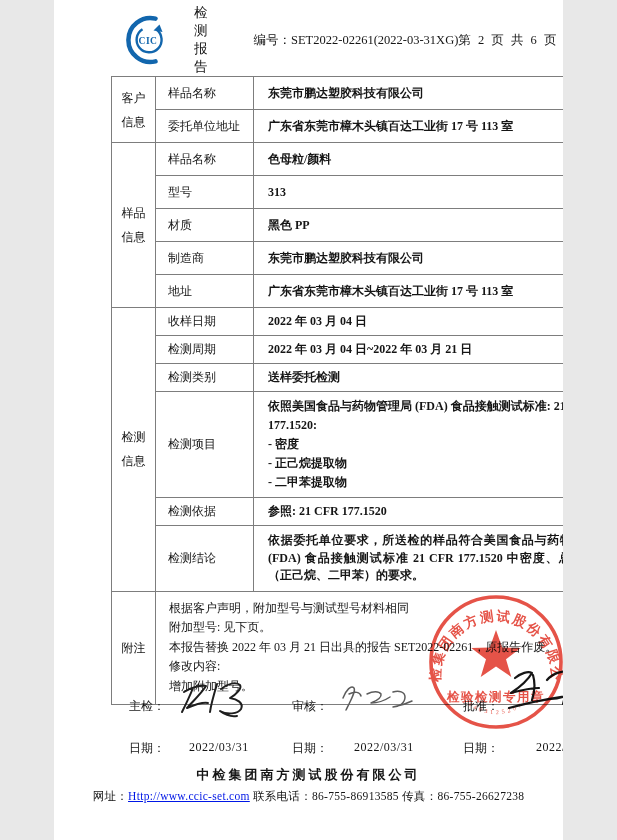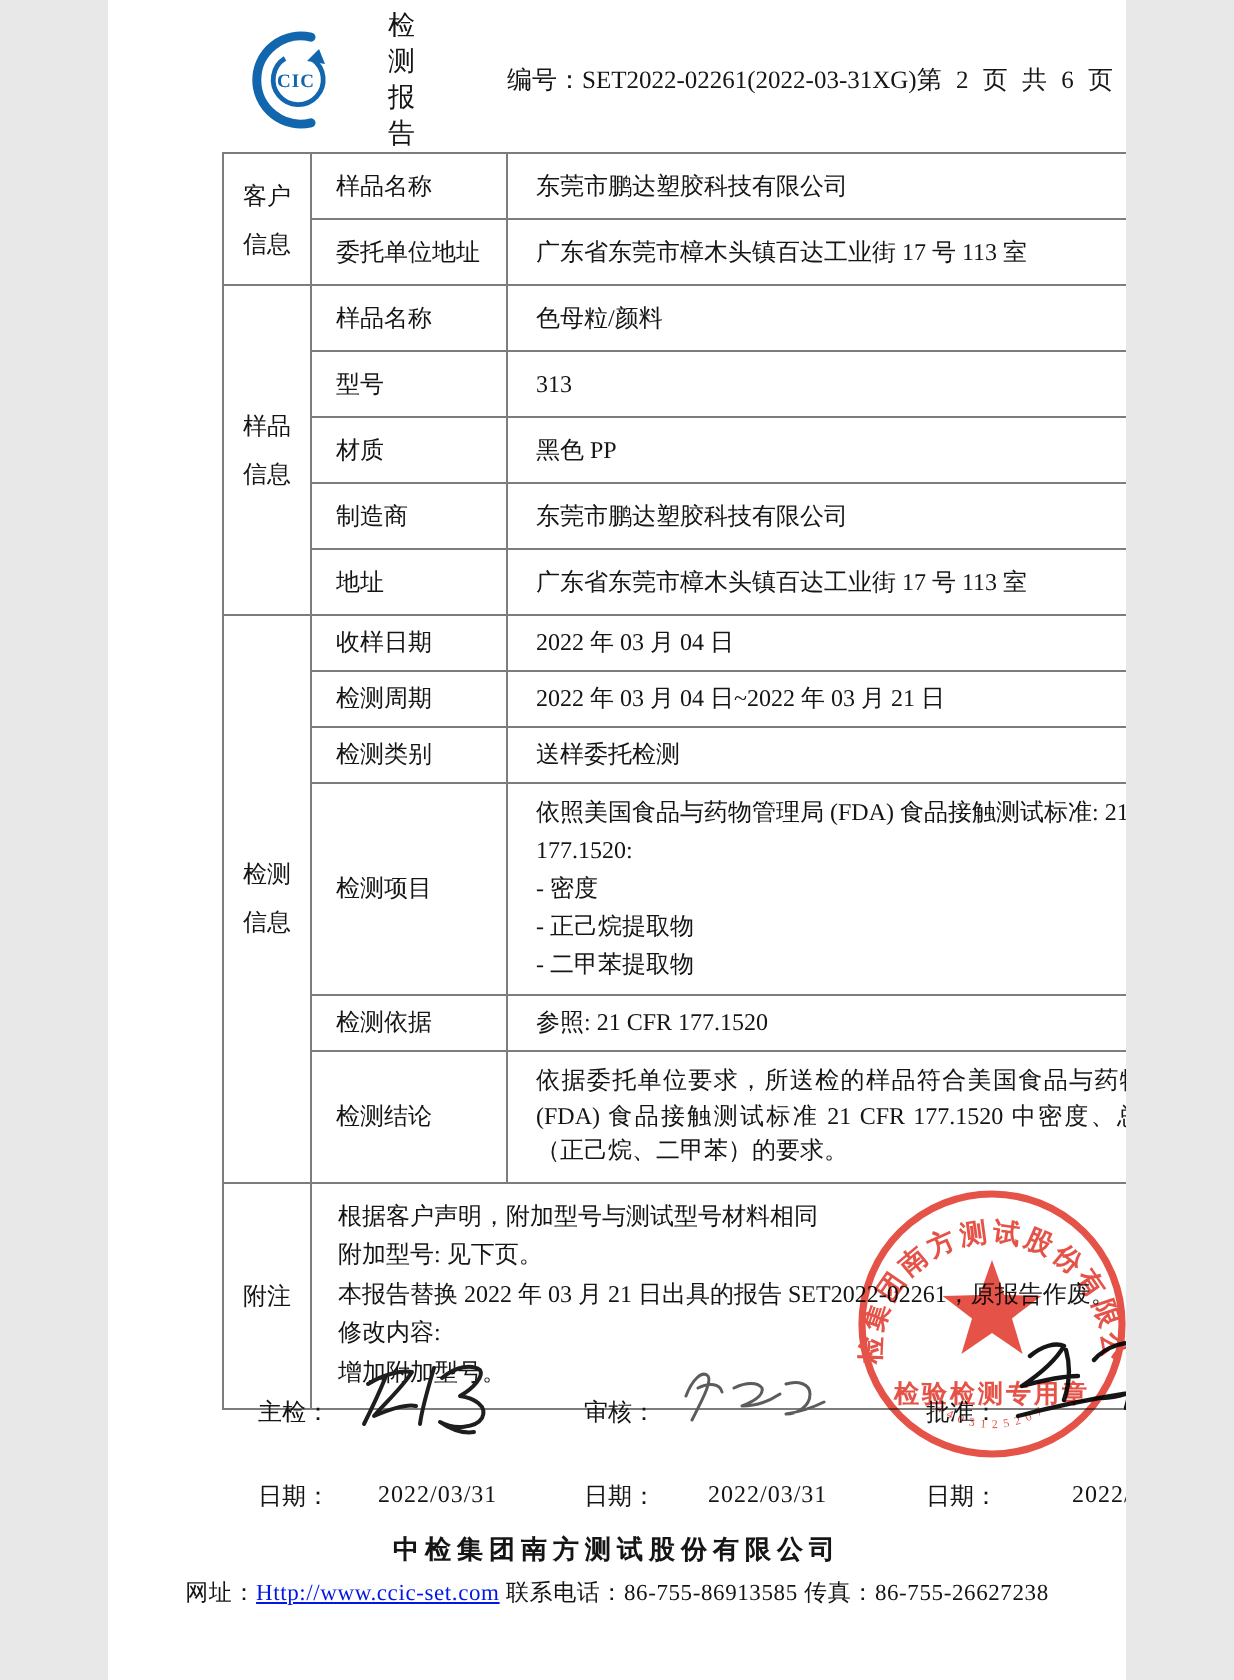--- a/index.html
+++ b/index.html
@@ -17,21 +17,21 @@
   .report-title { font-size:13.5px; font-weight:normal; letter-spacing:2px; margin-left:14px; }
   .report-number { font-size:12.5px; font-weight:normal; margin-left:44px; white-space:nowrap; }
   .page-info { font-size:12.5px; font-weight:normal; margin-left:auto; letter-spacing:2px; white-space:nowrap; }
   
   table.report { position:absolute; top:76px; left:57px; width:508px;
                  border-collapse:collapse; font-size:12px; table-layout:fixed; }
   table.report td { border:1px solid #7d7d7d; vertical-align:middle; }
   td.group { text-align:center; padding:4px 2px; }
   td.group div { line-height:2.0; }
   td.flabel { padding:5px 4px 5px 12px; }
-  td.fval   { padding:5px 8px 5px 14px; }
+  td.fval   { padding:5px 8px 5px 14px;font-weight:bold; }
   tr.h33 { height:33px; }
   tr.h27 { height:27px; }
   td.multiline { vertical-align:middle; }
   td.multiline div { line-height:19px; }
   td.para { line-height:17.5px; padding-top:6px; padding-bottom:6px; text-align:justify; }
   td.notes { padding:7px 14px 8px 13px; vertical-align:top; }
   td.notes div { line-height:19.5px; }
   
   .stamp { position:absolute; left:370px; top:594px; width:144px; height:140px;
            opacity:.88; mix-blend-mode:multiply; pointer-events:none; z-index:5; }

